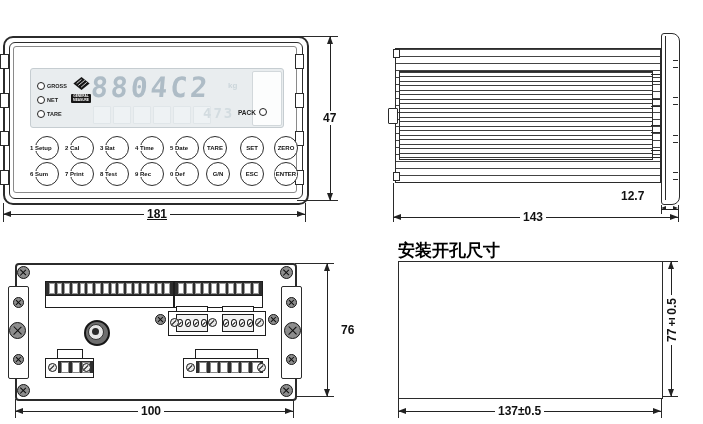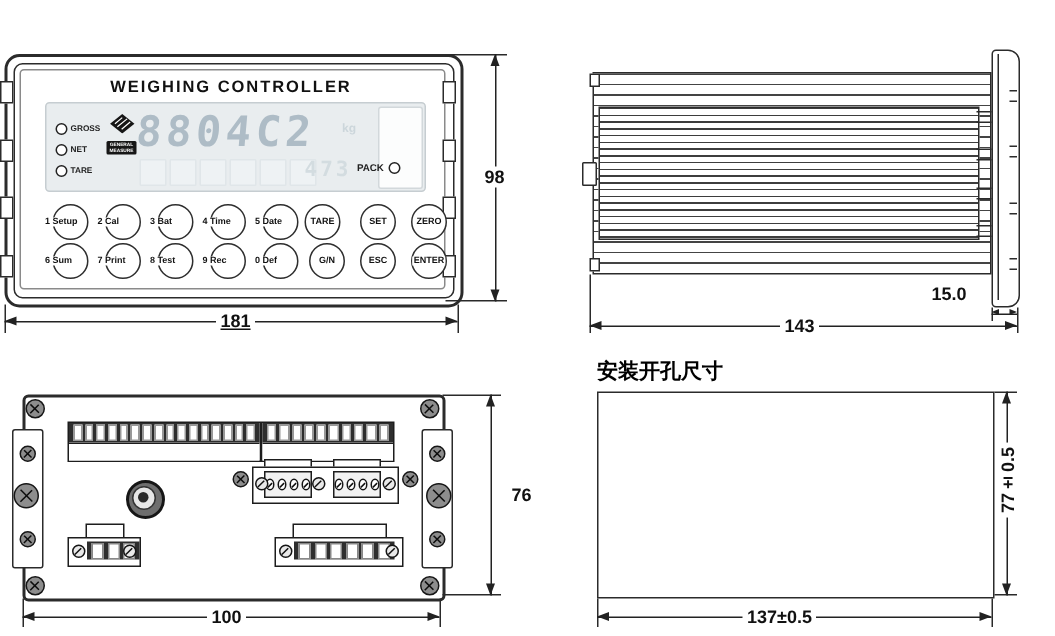--- a/index.html
+++ b/index.html
@@ -87,21 +87,21 @@
   .blockrow{position:absolute;border:1.2px solid #1d1d1d;background:#f2f2f2;display:flex;
     align-items:center;justify-content:center;gap:2px;}
   .bslash{position:relative;width:6px;height:6px;border:1px solid #161616;border-radius:50%;background:#fff;}
   .bslash::before{content:"";position:absolute;left:0;right:0;top:calc(50% - 0.5px);height:1px;
     background:#111;transform:rotate(-45deg);}
   .rconn-outer{position:absolute;border-radius:50%;border:2px solid #161616;background:#6e6e6e;}
   .rconn-mid{position:absolute;border-radius:50%;background:#e6e6e6;border:1px solid #333;}
   .rconn-core{position:absolute;border-radius:50%;background:#2a2a2a;}
   
   .cut-rect{position:absolute;border:1.5px solid #2b2b2b;background:#fff;}
-  .cut-title{position:absolute;font-size:14px;font-weight:bold;color:#000;}
+  .cut-title{position:absolute;font-size:17px;font-weight:bold;color:#000;}
 </style>
 </head>
 <body>
 
 <div id="canvas">
 
 
   <div class="grp">
     <div class="bezel" style="left:3px;top:36px;width:302px;height:165px;">
       <div class="bezel-inner"></div>
@@ -114,21 +114,20 @@
         <div class="tab"></div>
         <div class="tab"></div>
       </div>
     <div class="tabcol" style="left:295px;top:54px;height:131px;">
       <div class="tab"></div>
     <div class="tab"></div>
         <div class="tab"></div>
         <div class="tab"></div>
       </div>
 
-    <div class="fp-title" style="left:13px;top:52px;width:282px;">WEIGHING CONTROLLER</div>
 
     <div class="display" style="left:30px;top:68px;width:252px;height:58px;">
       <div class="right-panel" style="left:221px;top:2px;width:28px;height:53px;"></div>
 
       <div class="led-row" style="left:6px;top:13px;">
         <span class="led-dot"></span>
         <span class="led-label">GROSS</span>
       </div>
       <div class="led-row" style="left:6px;top:27px;">
         <span class="led-dot"></span>
@@ -215,21 +214,21 @@
     <div class="key" style="left:240px;top:162px;">
       <span class="fn-label">ESC</span>
       </div>
     <div class="key" style="left:274px;top:162px;">
       <span class="fn-label">ENTER</span>
       </div>
 
     <div class="line-h" style="left:297px;top:36px;width:41px;"></div>
     <div class="line-h" style="left:297px;top:200px;width:41px;"></div>
     <div class="dim-v" style="left:330px;top:36px;height:165px;"></div>
-    <div class="dim-label" style="left:320px;top:111px;">98</div>
+    <div class="dim-label" style="left:320px;top:111px;">47</div>
 
     <div class="line-v" style="left:3px;top:203px;height:19px;"></div>
     <div class="line-v" style="left:305px;top:203px;height:19px;"></div>
     <div class="dim-h" style="left:3px;top:214px;width:302px;"></div>
     <div class="dim-label" style="left:144px;top:207px;text-decoration:underline;">181</div>
   </div>
 
   <div class="grp">
     <div class="fin-body" style="left:395px;top:48px;width:264px;height:133px;"></div>
     <div class="fin-inner" style="left:399px;top:71px;width:252px;height:87px;"></div>
@@ -253,21 +252,21 @@
         <div class="notch"></div>
       </div>
 
     <div class="line-v" style="left:393px;top:183px;height:39px;"></div>
     <div class="line-v" style="left:678px;top:205px;height:17px;"></div>
     <div class="dim-h" style="left:393px;top:217px;width:285px;"></div>
     <div class="dim-label" style="left:520px;top:210px;">143</div>
 
     <div class="line-v" style="left:661px;top:205px;height:9px;"></div>
     <div class="dim-h small" style="left:661px;top:209px;width:17px;"></div>
-    <div class="dim-label" style="left:618px;top:189px;">15.0</div>
+    <div class="dim-label" style="left:618px;top:189px;">12.7</div>
   </div>
 
   <div class="grp">
     <div class="panel" style="left:15px;top:263px;width:278px;height:134px;"></div>
 
     <div class="rail" style="left:8px;top:286px;width:19px;height:91px;"></div>
     <div class="rail" style="left:281px;top:286px;width:19px;height:91px;"></div>
 
     <div class="screw" style="left:17px;top:266px;width:11px;height:11px;"></div>
     <div class="screw" style="left:280px;top:266px;width:11px;height:11px;"></div>

